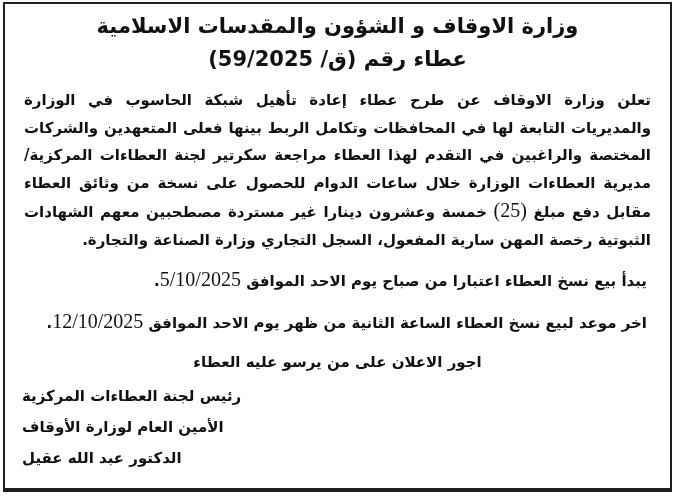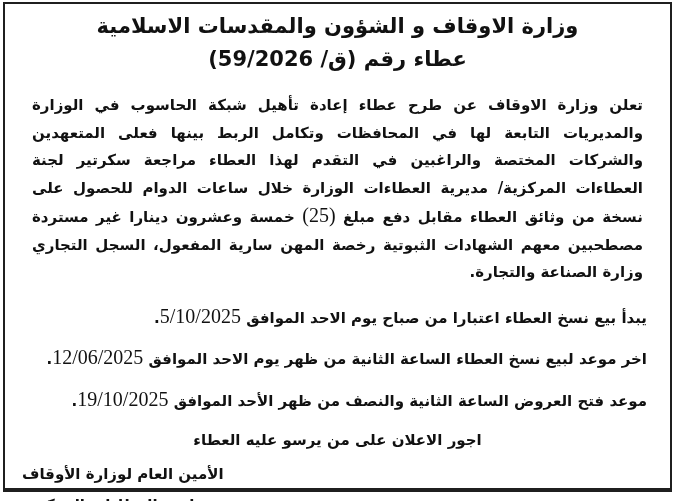--- a/index.html
+++ b/index.html
@@ -37,21 +37,21 @@
   }
   .doc-header .title-line {
     white-space: nowrap;
   }
   .doc-body {
     font-size: 15px;
     font-weight: bold;
     line-height: 27.5px;
   }
   .body-paragraph {
-    margin: 16px;
+    margin: 8px;
     text-align: justify;
     text-align-last: right;
   }
   .schedule-line {
     margin: 12px;
     text-align: right;
   }
   .ad-fee-line {
     margin: 0 0 4px 0;
     text-align: center;
@@ -72,42 +72,41 @@
   }
 </style>
 </head>
 <body>
 
 <div class="page">
   <div class="doc-frame">
 
     <div class="doc-header">
       <div class="title-line">وزارة الاوقاف و الشؤون والمقدسات الاسلامية</div>
-      <div class="title-line">عطاء رقم (ق/ 59/2026)</div>
+      <div class="title-line">عطاء رقم (ق/ 59/2025)</div>
     </div>
 
     <div class="doc-body">
       <p class="body-paragraph">تعلن وزارة الاوقاف عن طرح عطاء إعادة تأهيل شبكة الحاسوب في الوزارة والمديريات التابعة لها في المحافظات وتكامل الربط بينها فعلى المتعهدين والشركات المختصة والراغبين في التقدم لهذا العطاء مراجعة سكرتير لجنة العطاءات المركزية/ مديرية العطاءات الوزارة خلال ساعات الدوام للحصول على نسخة من وثائق العطاء مقابل دفع مبلغ <span class="num">(25)</span> خمسة وعشرون دينارا غير مستردة مصطحبين معهم الشهادات الثبوتية رخصة المهن سارية المفعول، السجل التجاري وزارة الصناعة والتجارة.</p>
 
       <div>
 
           <p class="schedule-line">يبدأ بيع نسخ العطاء اعتبارا من صباح يوم الاحد الموافق <span class="num">5/10/2025</span>.</p>
 
-          <p class="schedule-line">اخر موعد لبيع نسخ العطاء الساعة الثانية من ظهر يوم الاحد الموافق <span class="num">12/06/2025</span>.</p>
+          <p class="schedule-line">اخر موعد لبيع نسخ العطاء الساعة الثانية من ظهر يوم الاحد الموافق <span class="num">12/10/2025</span>.</p>
 
 
-          <p class="schedule-line">موعد فتح العروض الساعة الثانية والنصف من ظهر الأحد الموافق <span class="num">19/10/2025</span>.</p>
         </div>
 
       <p class="ad-fee-line">اجور الاعلان على من يرسو عليه العطاء</p>
 
       <div class="signature-block">
 
+          <p class="signature-line">رئيس لجنة العطاءات المركزية</p>
+
           <p class="signature-line">الأمين العام لوزارة الأوقاف</p>
-
-          <p class="signature-line">رئيس لجنة العطاءات المركزية</p>
 
           <p class="signature-line">الدكتور عبد الله عقيل</p>
         </div>
     </div>
 
   </div>
 </div>
 
 </body></html>

